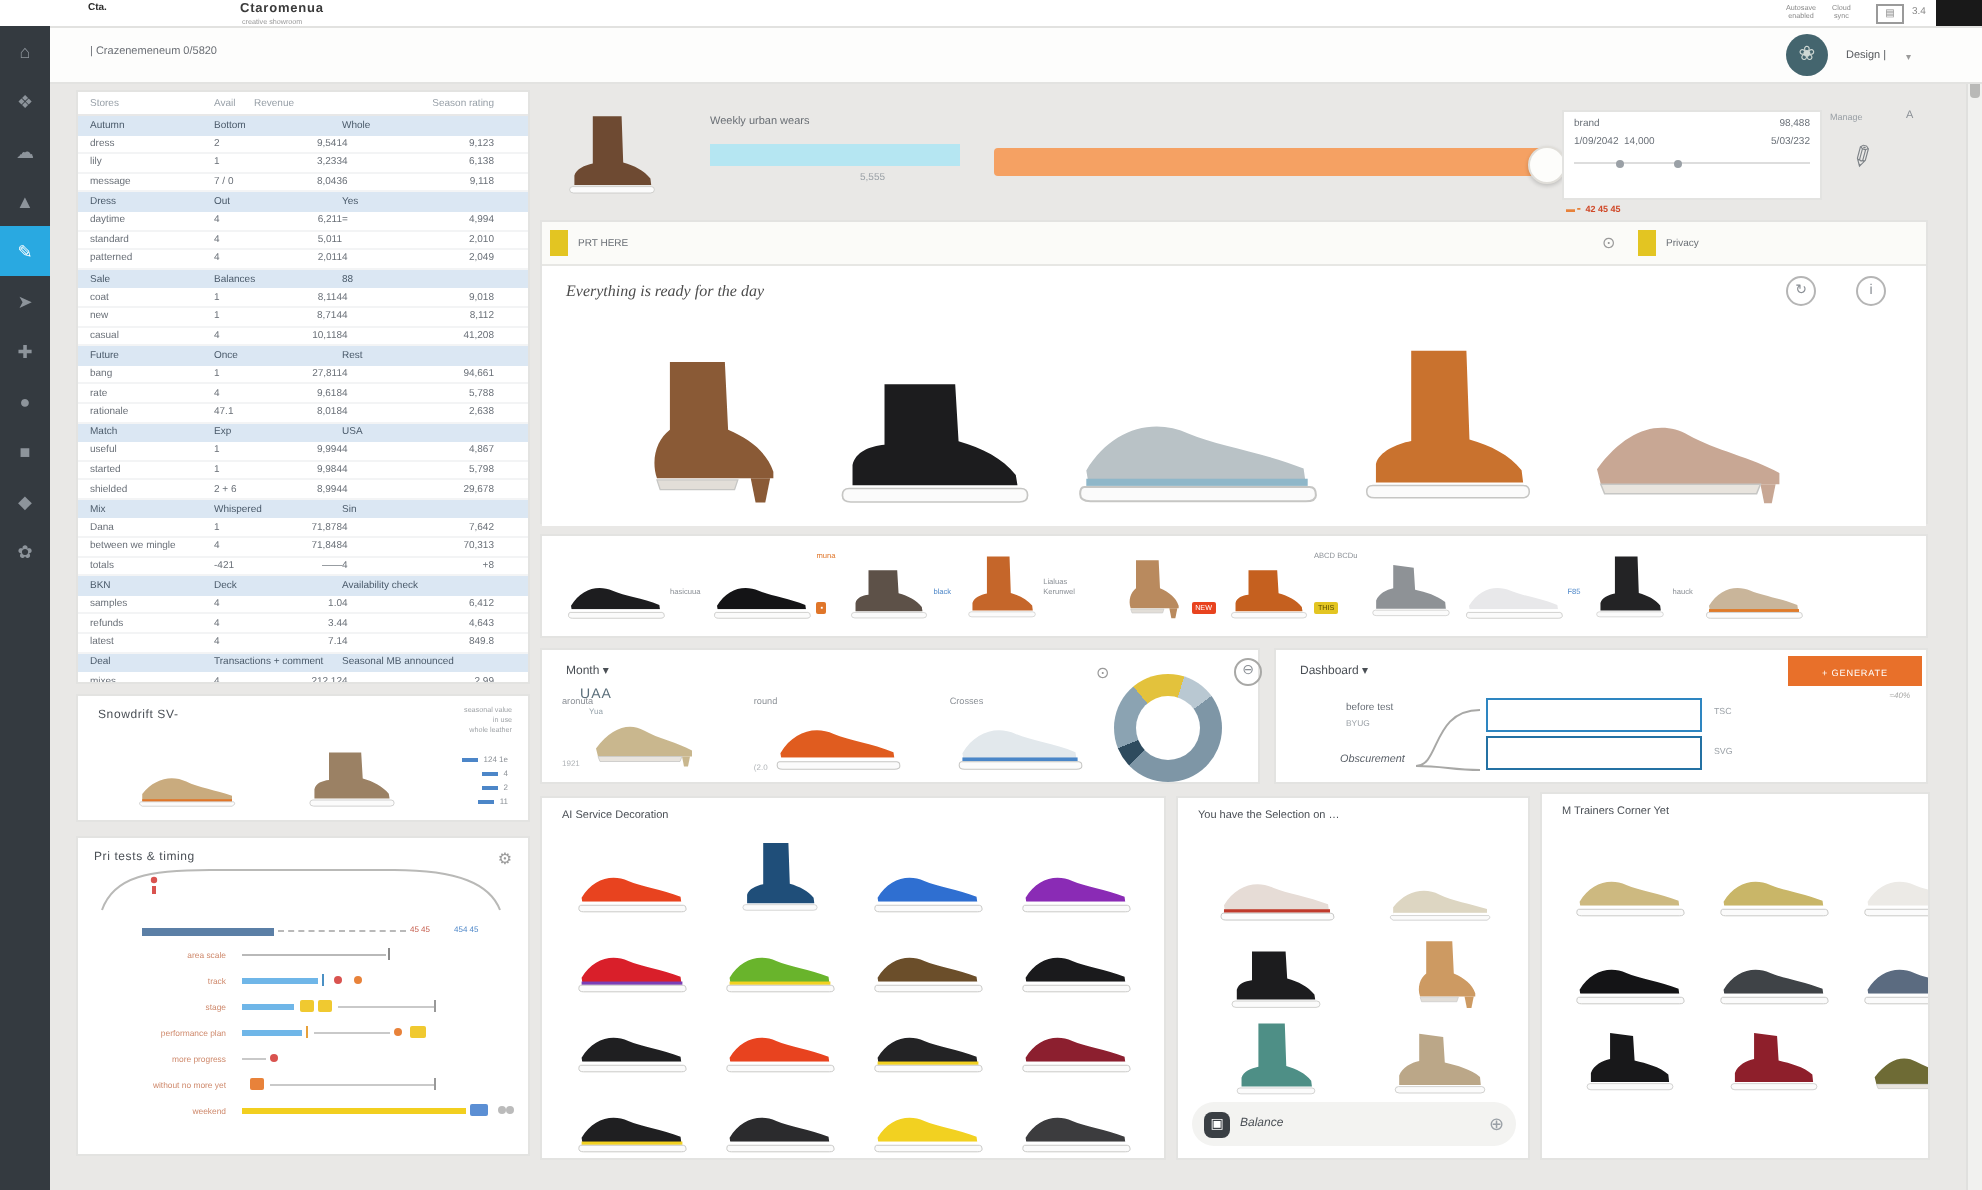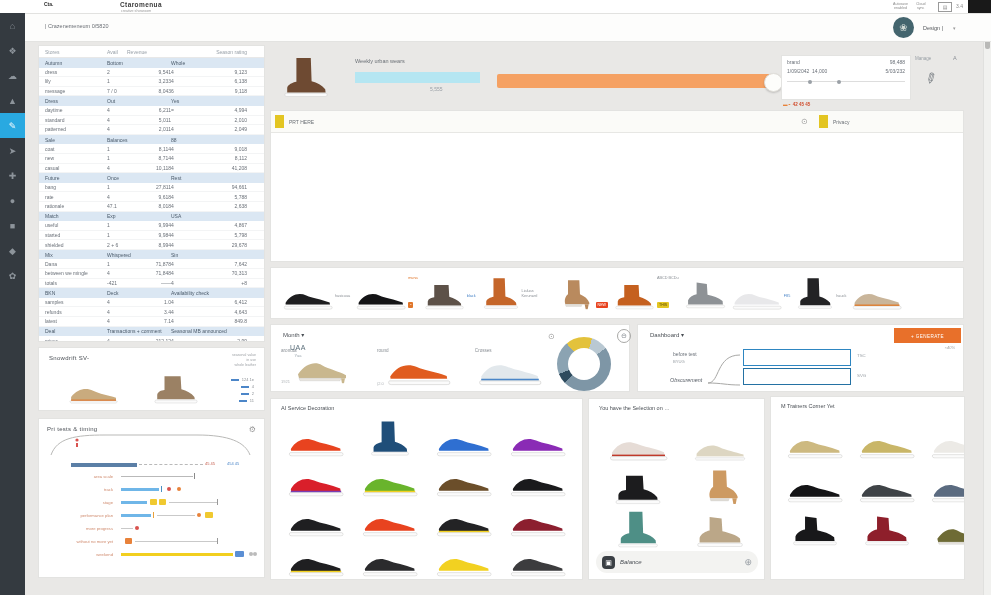--- a/index.html
+++ b/index.html
@@ -581,20 +581,42 @@
   </div>
 
   <section class="card" id="showcase">
     <div class="show-head">
       <div class="tag" style="left:4px"></div>
       <span class="tag-label" style="left:18px">PRT HERE</span>
       <span class="show-clock">⊙</span>
       <div class="tag" style="left:548px"></div>
       <span class="tag-label" style="left:562px">Privacy</span>
     </div>
+    <div class="show-body">
+      <span class="show-title">Everything is ready for the day</span>
+      <div class="circle-btn" style="left:622px">↻</div>
+      <div class="circle-btn" style="left:657px">i</div>
+      <div id="showcase-shoes">
+          <svg width="97" height="77" viewBox="0 0 120 95" class="shoe" style="color: rgb(138, 90, 54);">
+            <use href="#sh-heel"></use>
+          </svg>
+          <svg width="101" height="68" viewBox="0 0 120 80" class="shoe" style="color: rgb(28, 28, 30);">
+            <use href="#sh-boot"></use>
+          </svg>
+          <svg width="123" height="57" viewBox="0 0 120 55" class="shoe" style="color: rgb(185, 194, 198); --acc: #8fb7c9;">
+            <use href="#sh-sneaker"></use>
+          </svg>
+          <svg width="92" height="81" viewBox="0 0 120 105" class="shoe" style="color: rgb(201, 114, 46);">
+            <use href="#sh-tallboot"></use>
+          </svg>
+          <svg width="114" height="53" viewBox="0 0 120 55" class="shoe" style="color: rgb(200, 167, 148);">
+            <use href="#sh-pump"></use>
+          </svg>
+        </div>
+    </div>
   </section>
 
   <section class="card" id="thumbrow">
       <div class="thumb">
         <svg width="50" height="23" viewBox="0 0 120 55" class="shoe" style="color: rgb(29, 29, 31);">
           <use href="#sh-sneaker"></use>
         </svg>
         <div>
           <div class="tl">hasicuua</div>
         </div>

